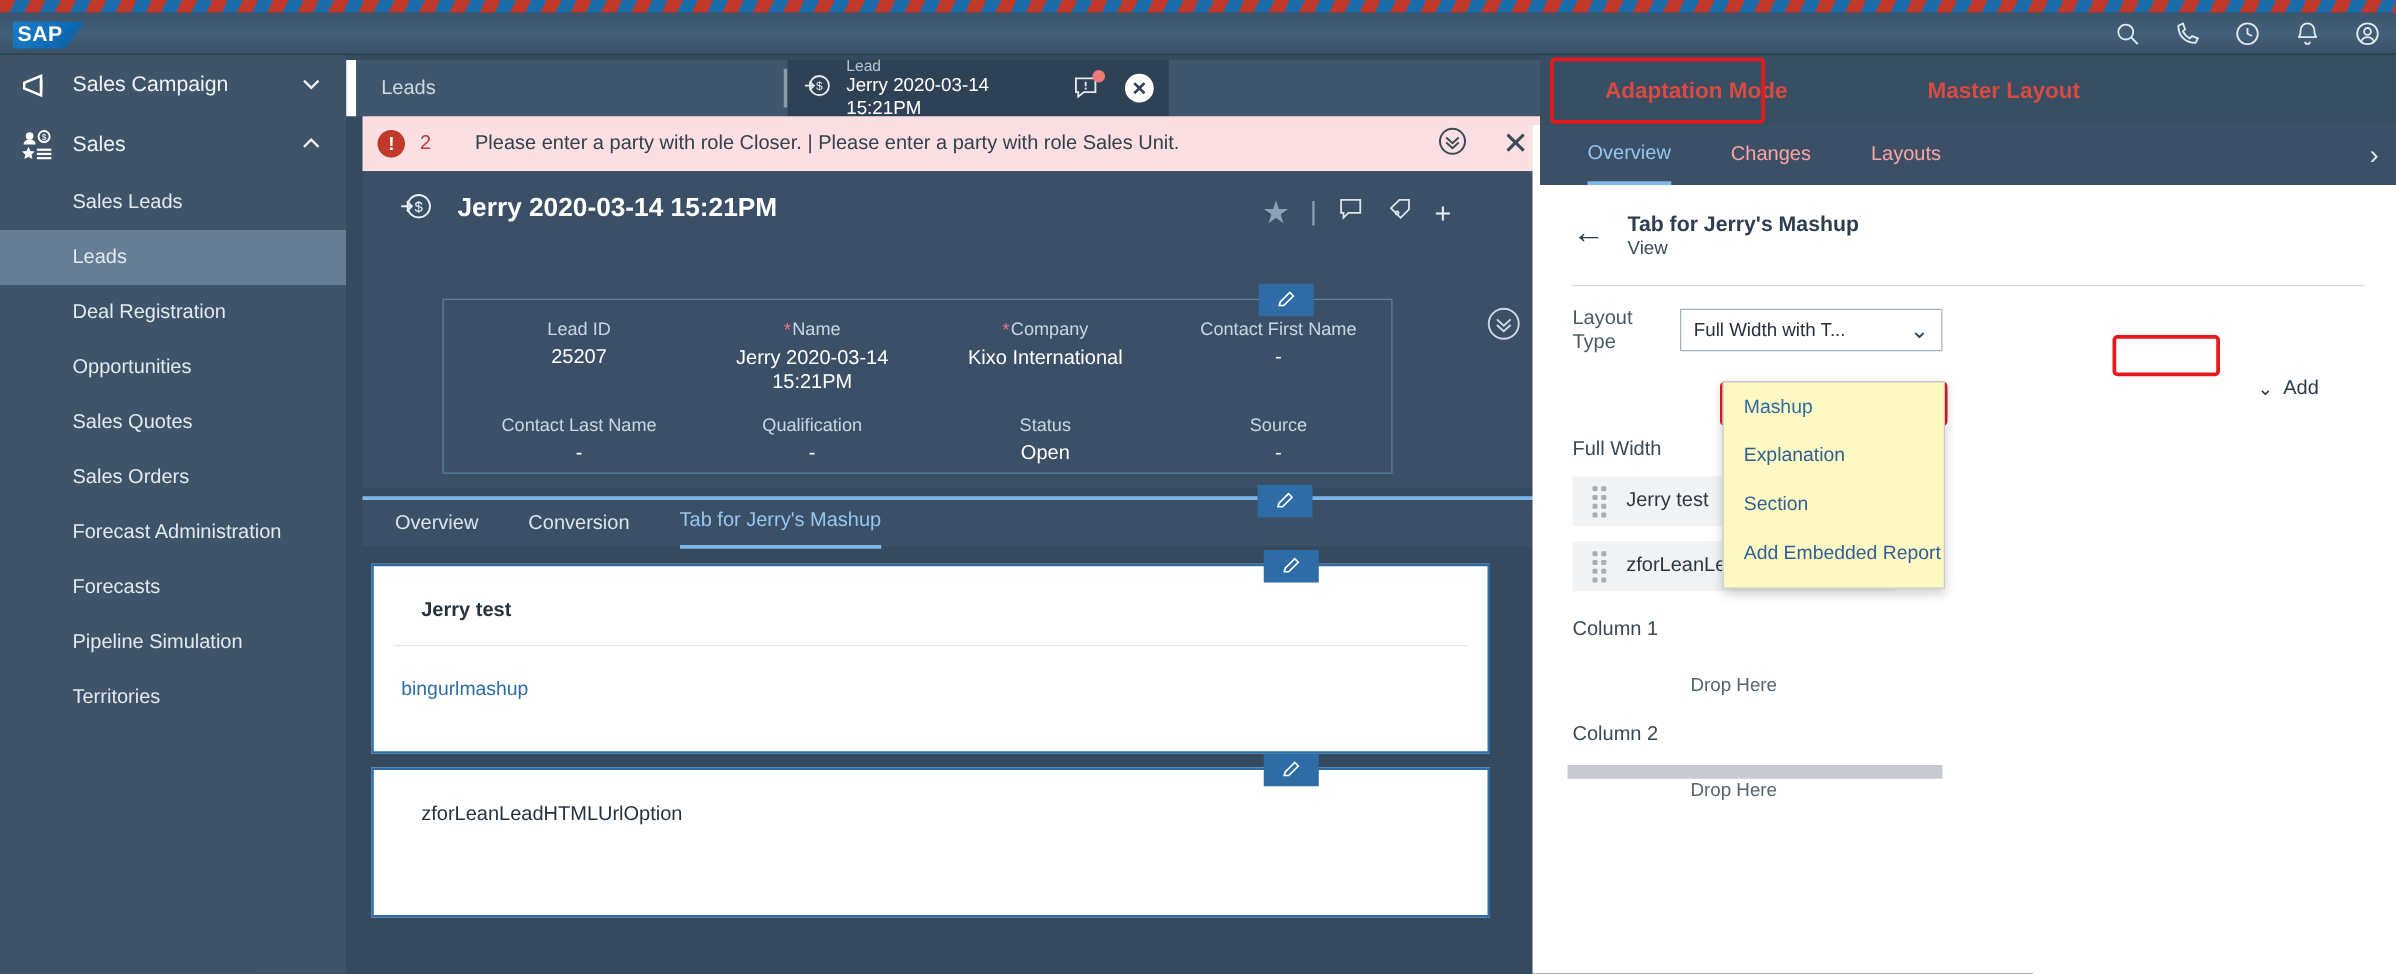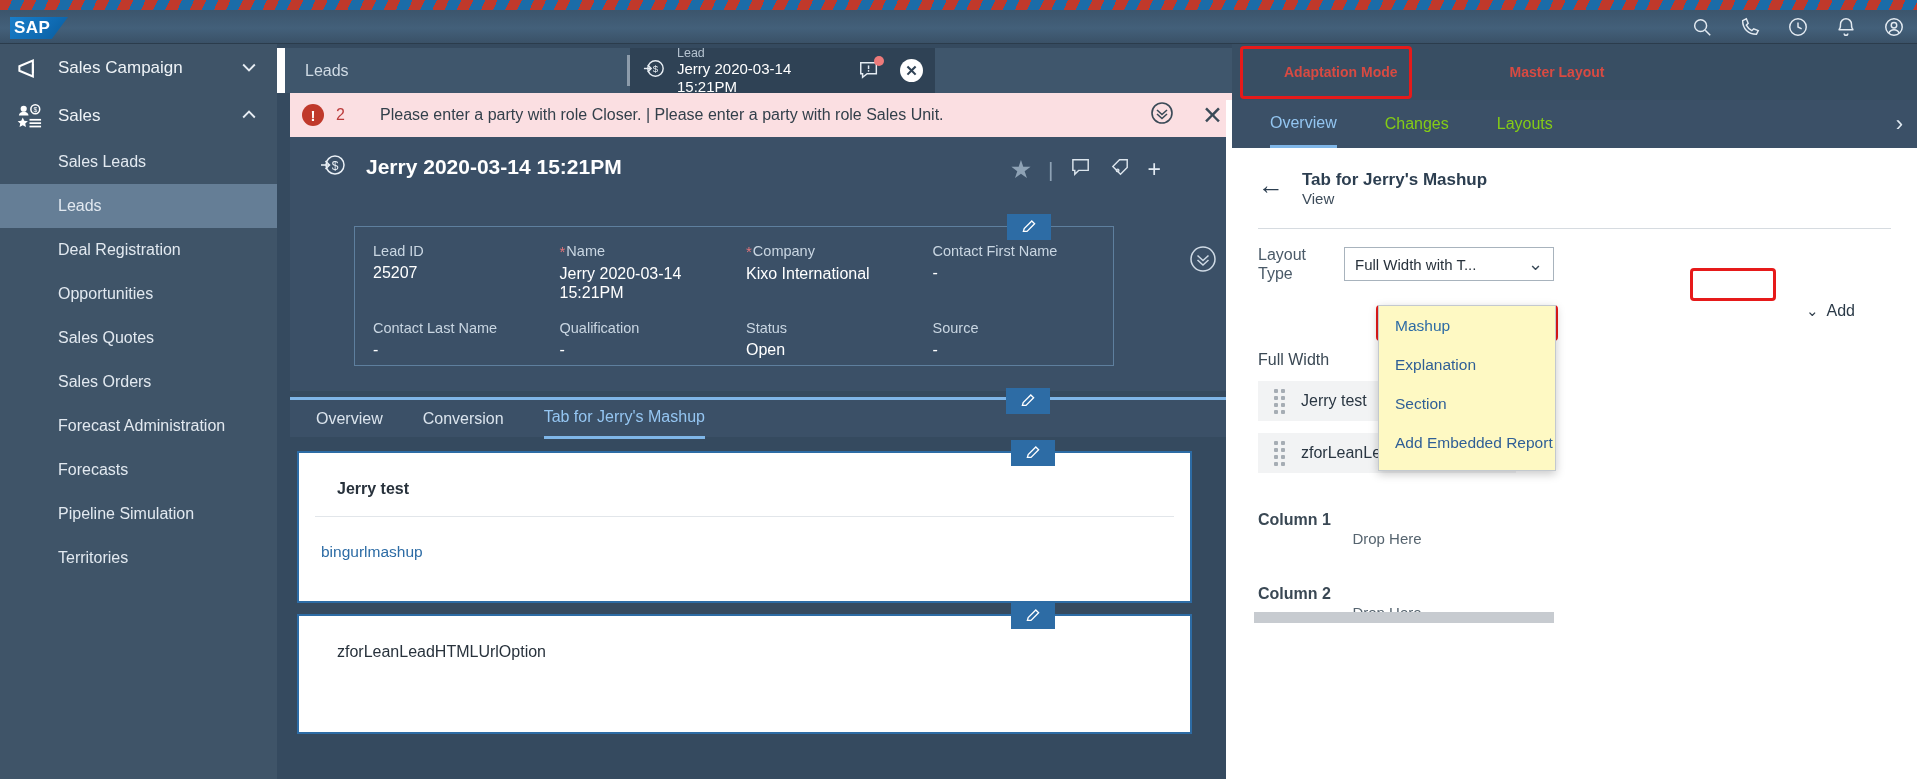--- a/index.html
+++ b/index.html
@@ -138,22 +138,22 @@
   .rec-head-actions .star { color: #8ea2b5; font-size: 25px; }
   .rec-head-actions .pipe { color: #8ea2b5; font-size: 21px; }
   .rec-head-actions svg { width: 23px; height: 23px; stroke: #dce5ed; fill: none; stroke-width: 1.5; }
   .rec-head-actions .plus { color: #e2eaf2; font-size: 23px; }
   .collapse-circle {
     position: absolute; right: 28px; top: 108px; width: 28px; height: 28px;
   }
   .collapse-circle svg { width: 28px; height: 28px; stroke: #cfdae5; fill: none; stroke-width: 1.5; }
 
   .field-panel {
-    position: absolute; left: 64px; top: 89px; width: 760px; height: 140px;
-    border: 1px solid #5d7app; border: 1px solid #5e7f9e;
+    position: absolute; left: 64px; top: 102px; width: 760px; height: 140px;
+    border: 1px solid #5d7app; border: 1px solid #5e7f9e; text-align: center;
   }
   .edit-pencil {
     position: absolute; width: 44px; height: 26px; background: #2d6ca5;
     display: flex; align-items: center; justify-content: center; z-index: 5;
   }
   .edit-pencil svg { width: 16px; height: 16px; stroke: #ffffff; fill: none; stroke-width: 1.7; }
   .fp-pencil { right: 62px; top: -13px; }
 
   .field-grid {
     display: grid; grid-template-columns: repeat(4, 1fr);
@@ -198,39 +198,39 @@
   .main-scroll .thumb {
     position: absolute; left: 0; top: 10px; width: 13px; height: 245px; background: #a8aeb5;
   }
 
   
   .adapt-bar {
     position: absolute; left: 1232px; top: 44px; width: 685px; height: 56px;
     background: #384e63; display: flex; align-items: center;
   }
   .adapt-btn {
-    color: #d84a42; font-size: 14px; font-weight: bold;
+    color: #d84a42; font-size: 18px; font-weight: bold;
     padding: 0 24px; height: 56px; display: flex; align-items: center;
   }
   .adapt-btn.first { margin-left: 28px; }
   .adapt-btn.second { margin-left: 64px; }
   .hl-box {
     position: absolute; border: 3px solid #e61a1a; border-radius: 4px;
     pointer-events: none; z-index: 40;
   }
   .hl-adapt { left: 1240px; top: 46px; width: 172px; height: 53px; }
 
   .adapt-panel {
     position: absolute; left: 1232px; top: 100px; width: 685px; height: 679px;
     background: #ffffff;
   }
   .panel-tabs {
     height: 48px; background: #3b5067; display: flex; align-items: center; padding-left: 38px; gap: 48px;
   }
-  .ptab { color: #84cc16; font-size: 16px; height: 48px; display: flex; align-items: center; }
+  .ptab { color: #fca5a5; font-size: 16px; height: 48px; display: flex; align-items: center; }
   .ptab.active { color: #93c5f0; border-bottom: 3px solid #7fb6e8; }
   .ptab-more { margin-left: auto; margin-right: 14px; color: #dfe8f0; font-size: 22px; }
 
   .panel-body { padding: 22px 26px 0 26px; position: relative; height: 631px; }
   .panel-head { display: flex; align-items: flex-start; gap: 18px; }
   .back-arrow { font-size: 26px; color: #2c3e50; line-height: 1; margin-top: 2px; }
   .panel-head .ph-text .ph-title { font-size: 17px; color: #2c3e50; font-weight: bold; }
   .panel-head .ph-text .ph-sub { font-size: 15px; color: #3d4c5a; }
 
   .layout-row {
@@ -257,23 +257,23 @@
   .drag-item {
     margin-top: 12px; height: 40px; background: #f2f3f4;
     display: flex; align-items: center; padding-left: 16px; gap: 16px;
     font-size: 16px; color: #2a3642; width: 258px;
   }
   .grip {
     display: grid; grid-template-columns: repeat(2, 4px); gap: 3px;
   }
   .grip i { display: block; width: 4px; height: 4px; background: #a6adb4; border-radius: 1px; }
   .drop-here {
-    text-align: center; font-size: 15px; color: #56646f; margin-top: 1px; width: 258px;
-  }
-  .col-title { font-size: 16px; color: #3a4854; margin-top: 38px; font-weight: bold; }
+    text-align: center; font-size: 15px; color: #56646f; margin-top: 27px; width: 258px;
+  }
+  .col-title { font-size: 16px; color: #3a4854; margin-top: 22px; }
 
   .panel-hscroll {
     position: absolute; left: 1254px; top: 612px; width: 300px; height: 11px; background: #c7cbd0;
   }
 
   
   .add-menu {
     position: absolute; left: 1378px; top: 305px; width: 178px; height: 166px;
     background: #fef9c3; border: 1px solid #c3c9cf;
     box-shadow: 0 3px 9px rgba(0,0,0,0.22); z-index: 45;

